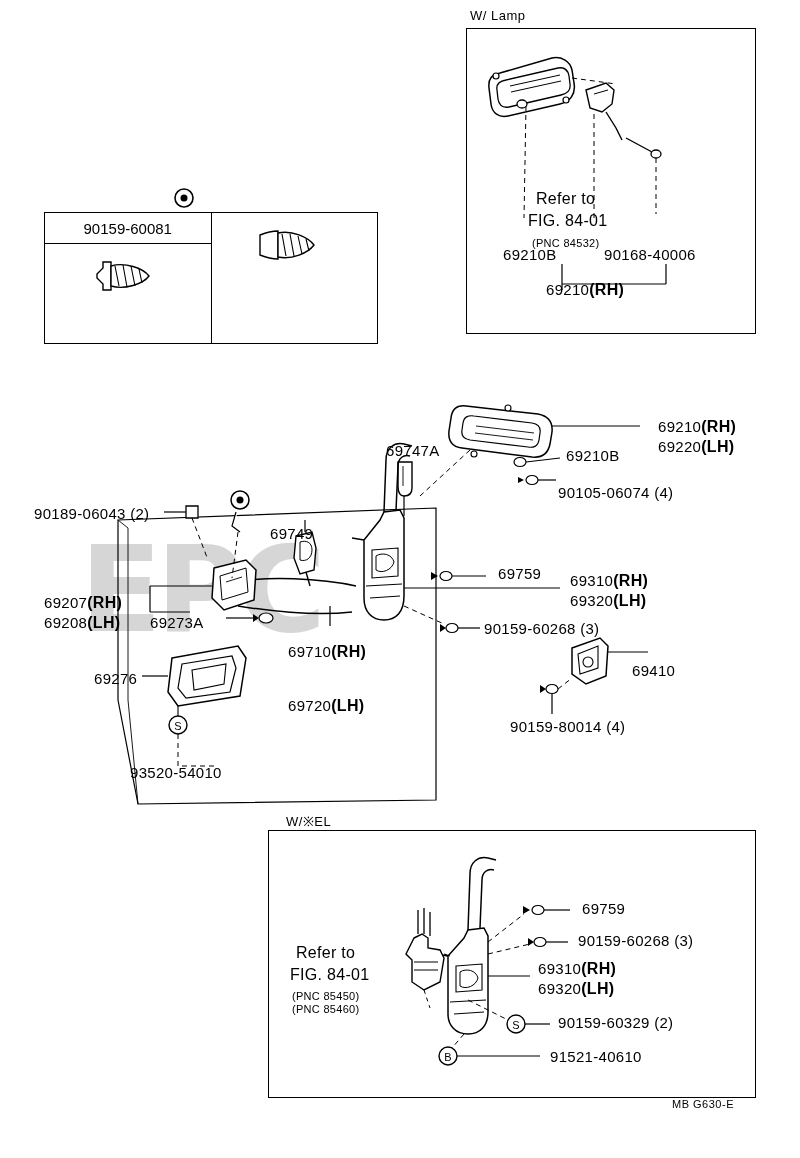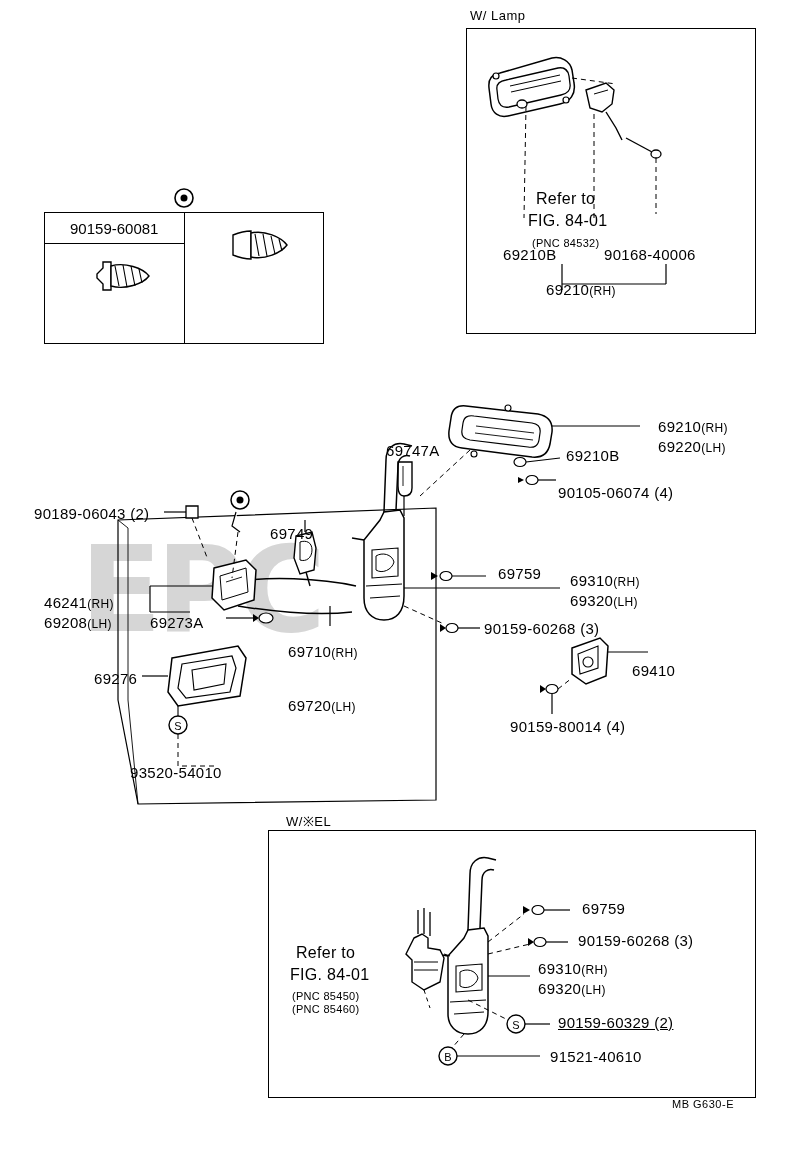--- a/index.html
+++ b/index.html
@@ -1,41 +1,41 @@
 <!DOCTYPE html>
 <html><head>
 <meta charset="utf-8">
 <style>
   html,body{margin:0;padding:0;background:#ffffff;}
   body{width:800px;height:1158px;position:relative;overflow:hidden;
        font-family:"Liberation Sans", sans-serif;color:#000;}
   .page{position:absolute;inset:0;}
   .lbl{position:absolute;white-space:nowrap;font-size:15px;letter-spacing:.3px;}
   .lbl .sm{font-size:11px;}
-  .lbl .md{font-size:12px;}
+  .lbl .md{font-size:16px;font-weight:bold;}
   .box{position:absolute;border:1.5px solid #000;box-sizing:border-box;}
   .boxtitle{position:absolute;font-size:13px;letter-spacing:.5px;}
   .tbl{position:absolute;border:1.5px solid #000;box-sizing:border-box;display:flex;}
   .tbl .cell{flex:1;box-sizing:border-box;position:relative;}
   .tbl .cell + .cell{border-left:1.5px solid #000;}
   .tbl .hdr{height:30px;border-bottom:1.5px solid #000;display:flex;align-items:center;justify-content:center;font-size:15px;}
   .tbl .body{height:84px;position:relative;}
   svg{position:absolute;left:0;top:0;overflow:visible;}
   .wm{position:absolute;font-size:120px;font-weight:bold;color:#d6d6d6;
       letter-spacing:-6px;font-family:"DejaVu Sans", sans-serif;user-select:none;}
   .footer{position:absolute;font-size:11px;letter-spacing:.5px;}
 </style>
 </head>
 <body>
 
 <div class="page">
 
   <div class="wm" style="left:80px;top:520px;">EPC</div>
 
-  <div class="tbl" style="left:44px;top:212px;width:280px;height:132px;">
+  <div class="tbl" style="left:44px;top:212px;width:334px;height:132px;">
     <div class="cell">
       <div class="hdr">90159-60081</div>
       <div class="body">
         <svg width="140" height="84" viewBox="0 0 140 84">
           <path d="M52 30 L58 24 L58 18 L66 18 L66 46 L58 46 L58 40 L52 34 Z" fill="#fff" stroke="#000" stroke-width="1.4"></path>
           <path d="M66 22 C80 18 98 24 104 32 C98 40 80 46 66 42 Z" fill="#fff" stroke="#000" stroke-width="1.4"></path>
           <path d="M70 22 L74 42 M78 21 L82 43 M86 22 L90 42 M94 25 L97 39" stroke="#000" stroke-width="1.1" fill="none"></path>
         </svg>
       </div>
     </div>
@@ -208,21 +208,21 @@
   <div class="lbl" style="left:498px;top:565px;">69759</div>
 
   <div class="lbl" style="left:570px;top:572px;">
     <span>69310</span><span class="md">(RH)</span>
   </div>
   <div class="lbl" style="left:570px;top:592px;">
     <span>69320</span><span class="md">(LH)</span>
   </div>
 
   <div class="lbl" style="left:44px;top:594px;">
-    <span>46241</span><span class="md">(RH)</span>
+    <span>69207</span><span class="md">(RH)</span>
   </div>
   <div class="lbl" style="left:44px;top:614px;">
     <span>69208</span><span class="md">(LH)</span>
   </div>
   <div class="lbl" style="left:150px;top:614px;">69273A</div>
 
   <div class="lbl" style="left:288px;top:643px;">
     <span>69710</span><span class="md">(RH)</span>
   </div>
   <div class="lbl" style="left:288px;top:697px;">
@@ -284,18 +284,18 @@
   <div class="lbl" style="left:292px;top:999px;"><span class="sm">(PNC 85460)</span></div>
 
   <div class="lbl" style="left:582px;top:900px;">69759</div>
   <div class="lbl" style="left:578px;top:932px;">90159-60268 (3)</div>
   <div class="lbl" style="left:538px;top:960px;">
     <span>69310</span><span class="md">(RH)</span>
   </div>
   <div class="lbl" style="left:538px;top:980px;">
     <span>69320</span><span class="md">(LH)</span>
   </div>
-  <div class="lbl" style="left:558px;top:1014px;text-decoration:underline;">90159-60329 (2)</div>
+  <div class="lbl" style="left:558px;top:1014px;">90159-60329 (2)</div>
   <div class="lbl" style="left:550px;top:1048px;">91521-40610</div>
 
   <div class="footer" style="left:672px;top:1098px;">MB G630-E</div>
 
 </div>
 
 </body></html>

